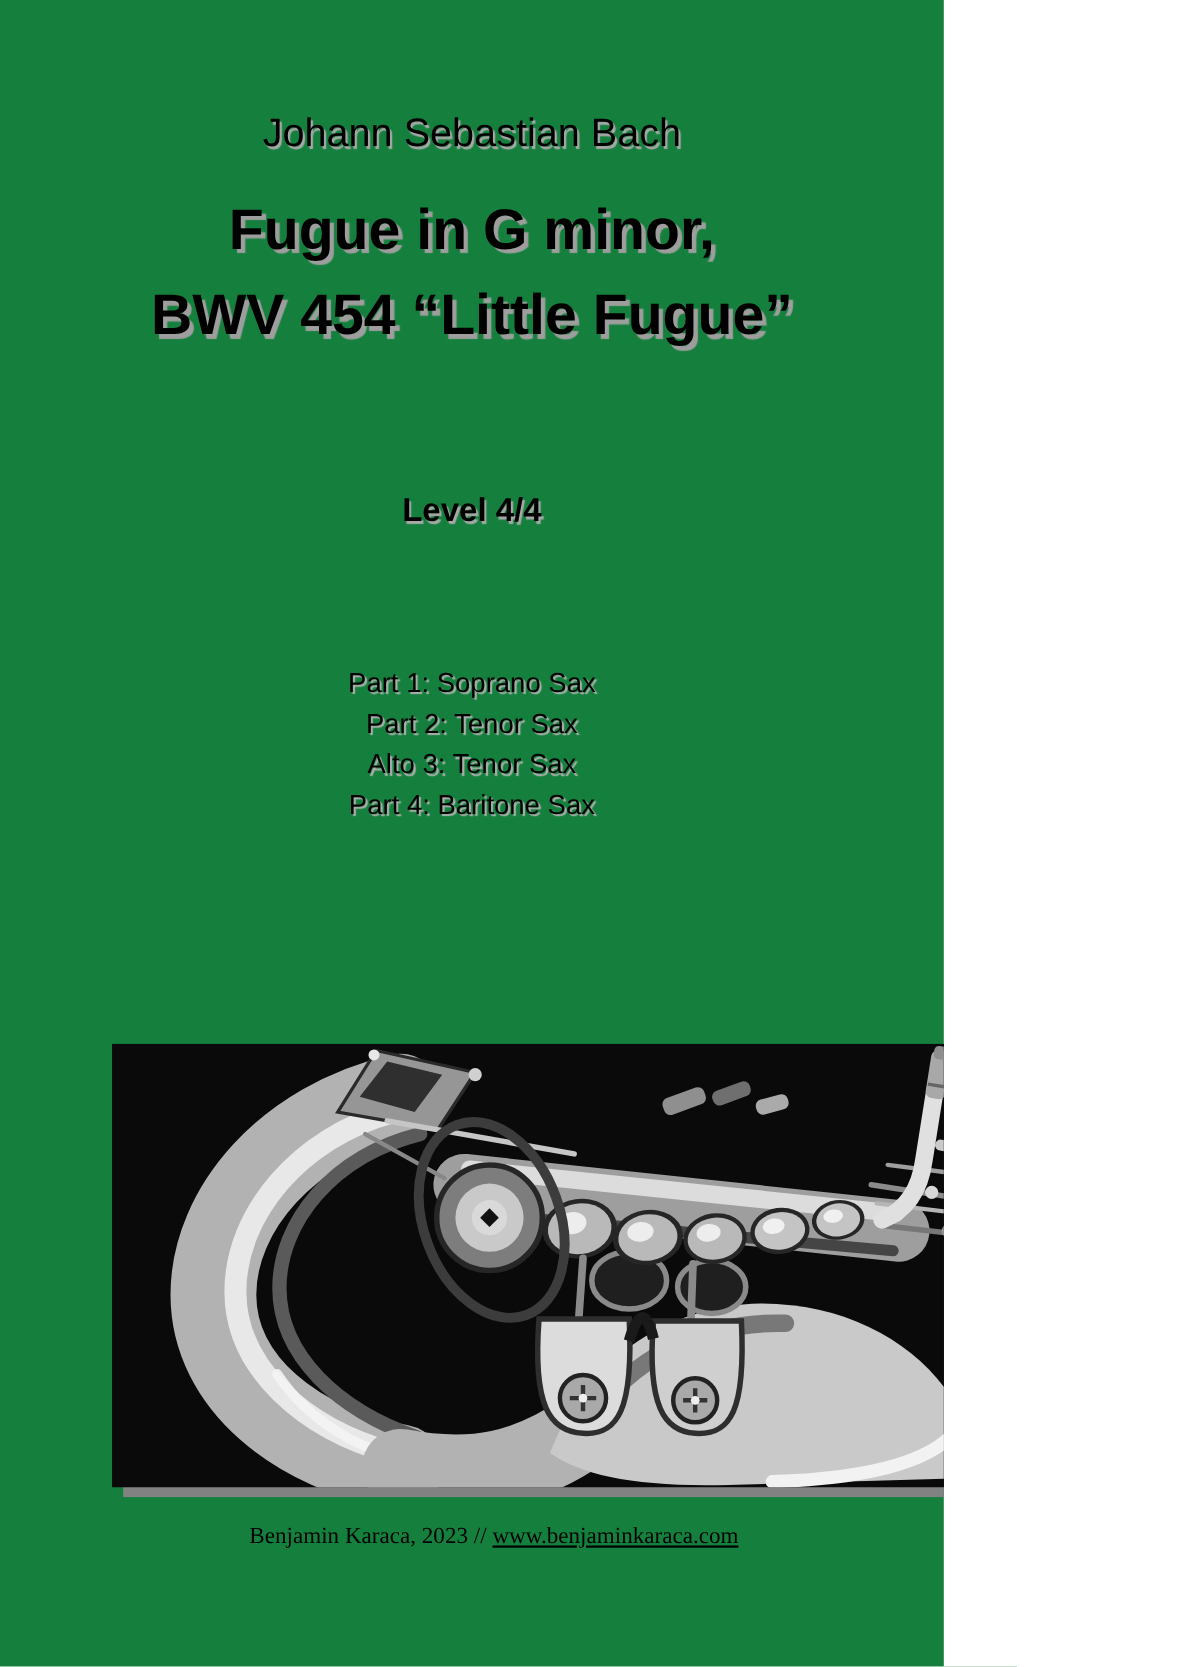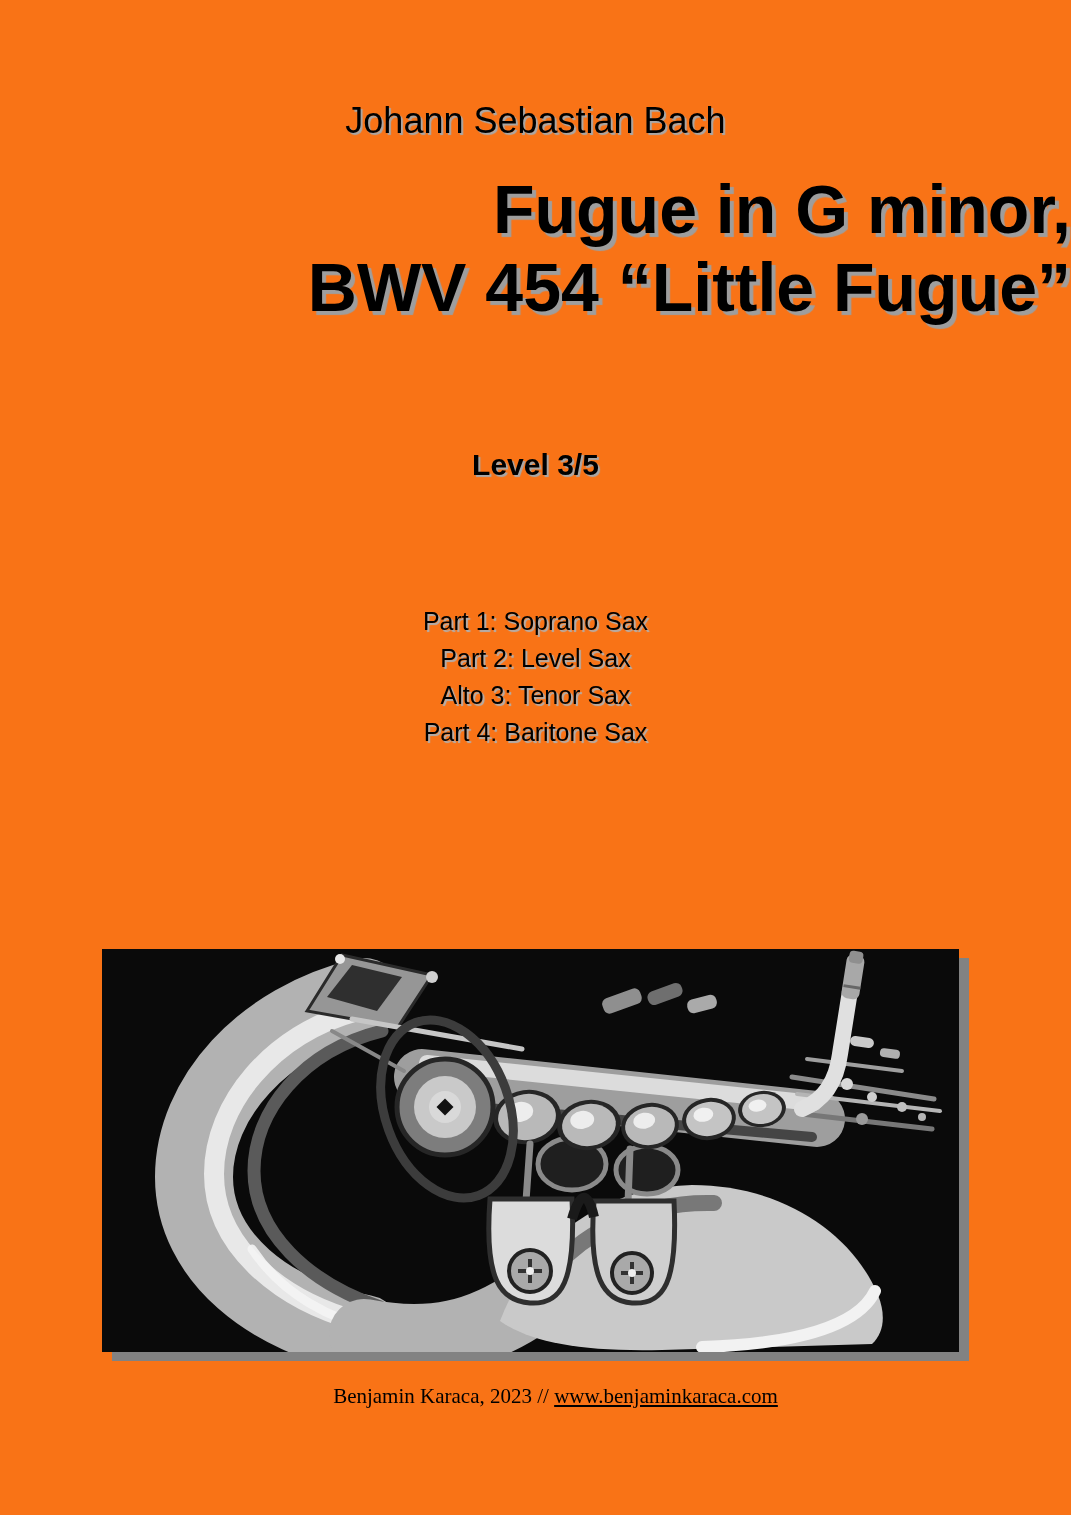--- a/index.html
+++ b/index.html
@@ -2,47 +2,46 @@
 <html><head>
 <meta charset="utf-8">
 <style>
   html, body {
     margin: 0;
     padding: 0;
     background: #ffffff;
   }
   .page {
     position: relative;
-    width: 1071px;
+    width: 858px;
     height: 1515px;
-    background: #f97316;
+    background: #15803d;
     overflow: hidden;
     font-family: "Liberation Sans", sans-serif;
     color: #000000;
   }
   .centered-block {
     position: absolute;
     left: 0;
     width: 100%;
     text-align: center;
   }
   .composer {
     top: 100px;
     font-size: 36px;
     font-weight: 400;
     text-shadow: 2px 2px 1px #a8a8a8;
   }
   .main-title {
     top: 170px;
-    font-size: 68px;
+    font-size: 52px;
     font-weight: 700;
     line-height: 78px;
     letter-spacing: 0px;
     text-shadow: 4px 4px 1px #9e9e9e;
-    text-align: right;
   }
   .subtitle {
     top: 441px;
     font-size: 30px;
     font-weight: 700;
     line-height: 47px;
     text-shadow: 2px 2px 1px #a8a8a8;
   }
   .parts {
     top: 603px;
@@ -80,26 +79,26 @@
 <div class="page">
 
   <div class="centered-block composer">Johann Sebastian Bach</div>
 
   <div class="centered-block main-title">
     <div>Fugue in G minor,</div>
     <div>BWV 454 “Little Fugue”</div>
   </div>
 
   <div class="centered-block subtitle">
-    <div>Level 3/5</div>
+    <div>Level 4/4</div>
   </div>
 
   <div class="centered-block parts">
     <div>Part 1: Soprano Sax</div>
-    <div>Part 2: Level Sax</div>
+    <div>Part 2: Tenor Sax</div>
     <div>Alto 3: Tenor Sax</div>
     <div>Part 4: Baritone Sax</div>
   </div>
 
   <div class="artwork">
     <svg width="857" height="403" viewBox="0 0 857 403">
       <rect x="0" y="0" width="857" height="403" fill="#0a0a0a"></rect>
 
       <g>
         <path d="M 262,48 C 160,72 92,150 92,228 C 92,308 168,368 262,385" fill="none" stroke="#b2b2b2" stroke-width="78" stroke-linecap="round"></path>

